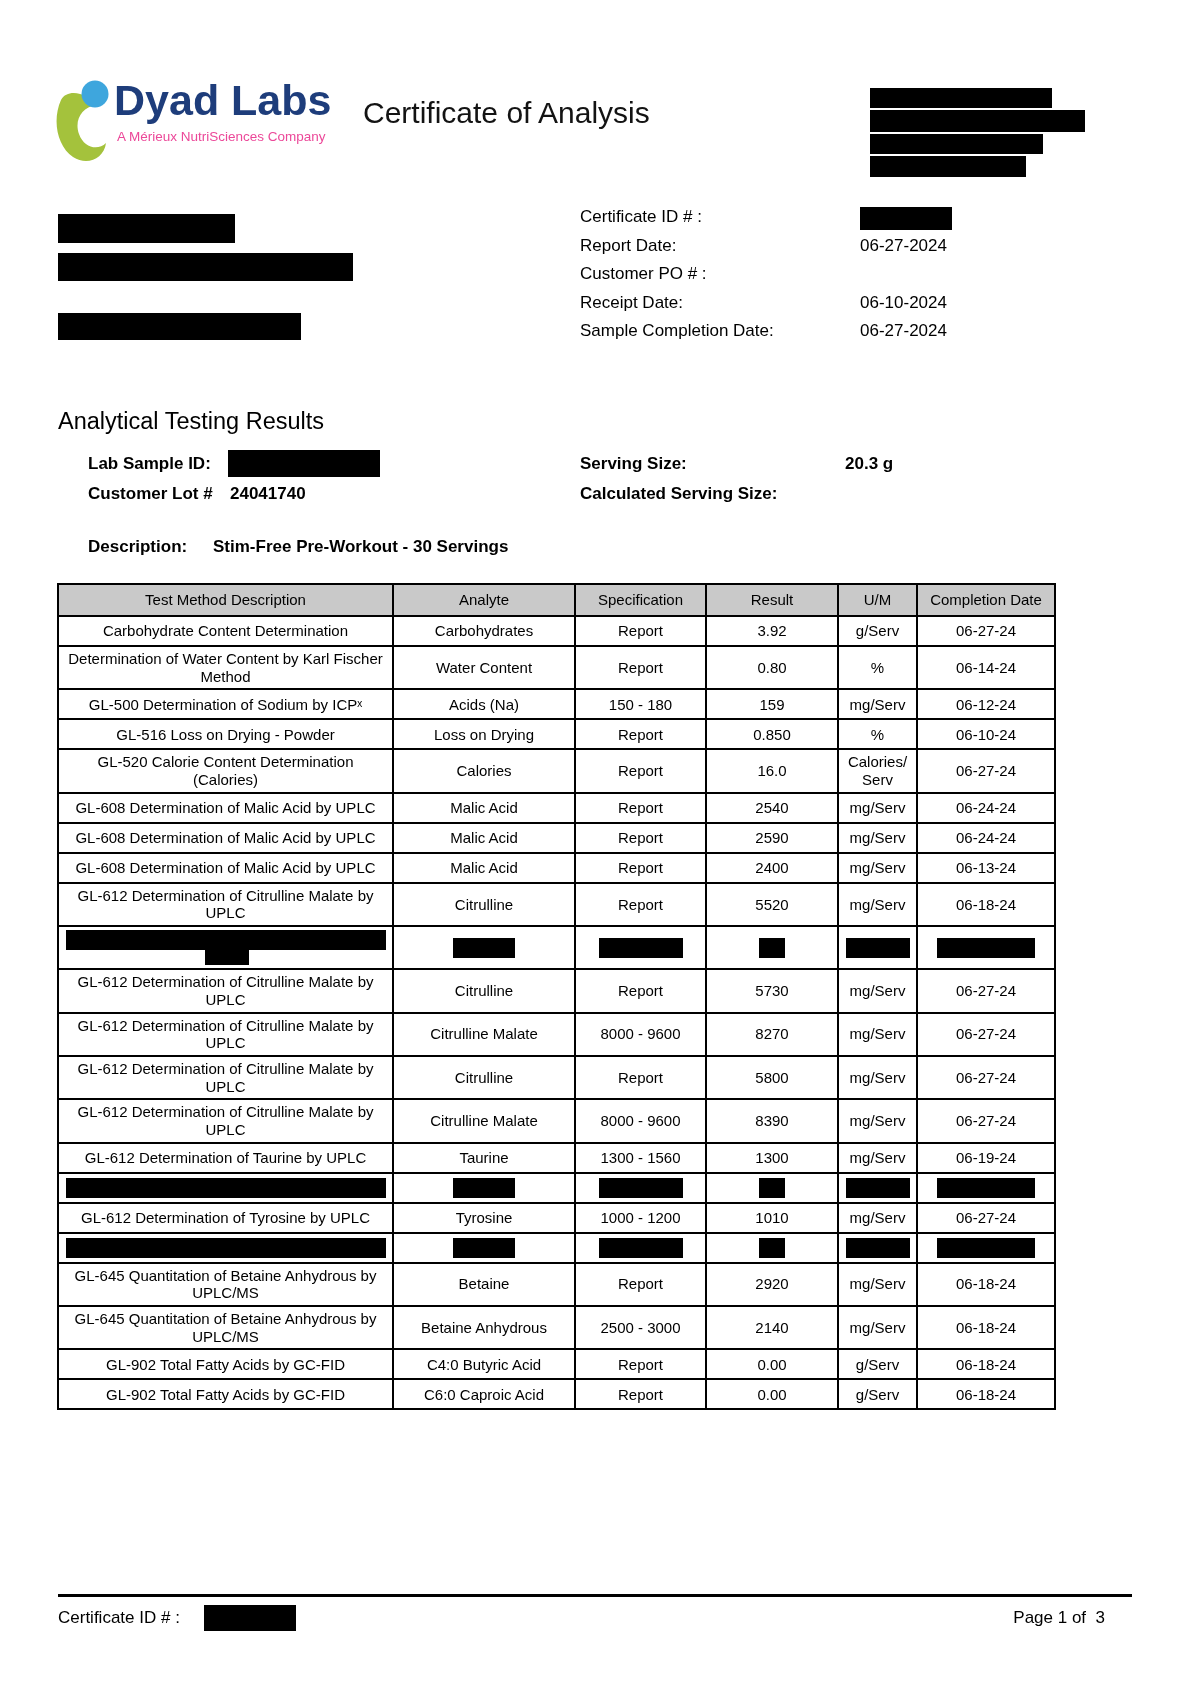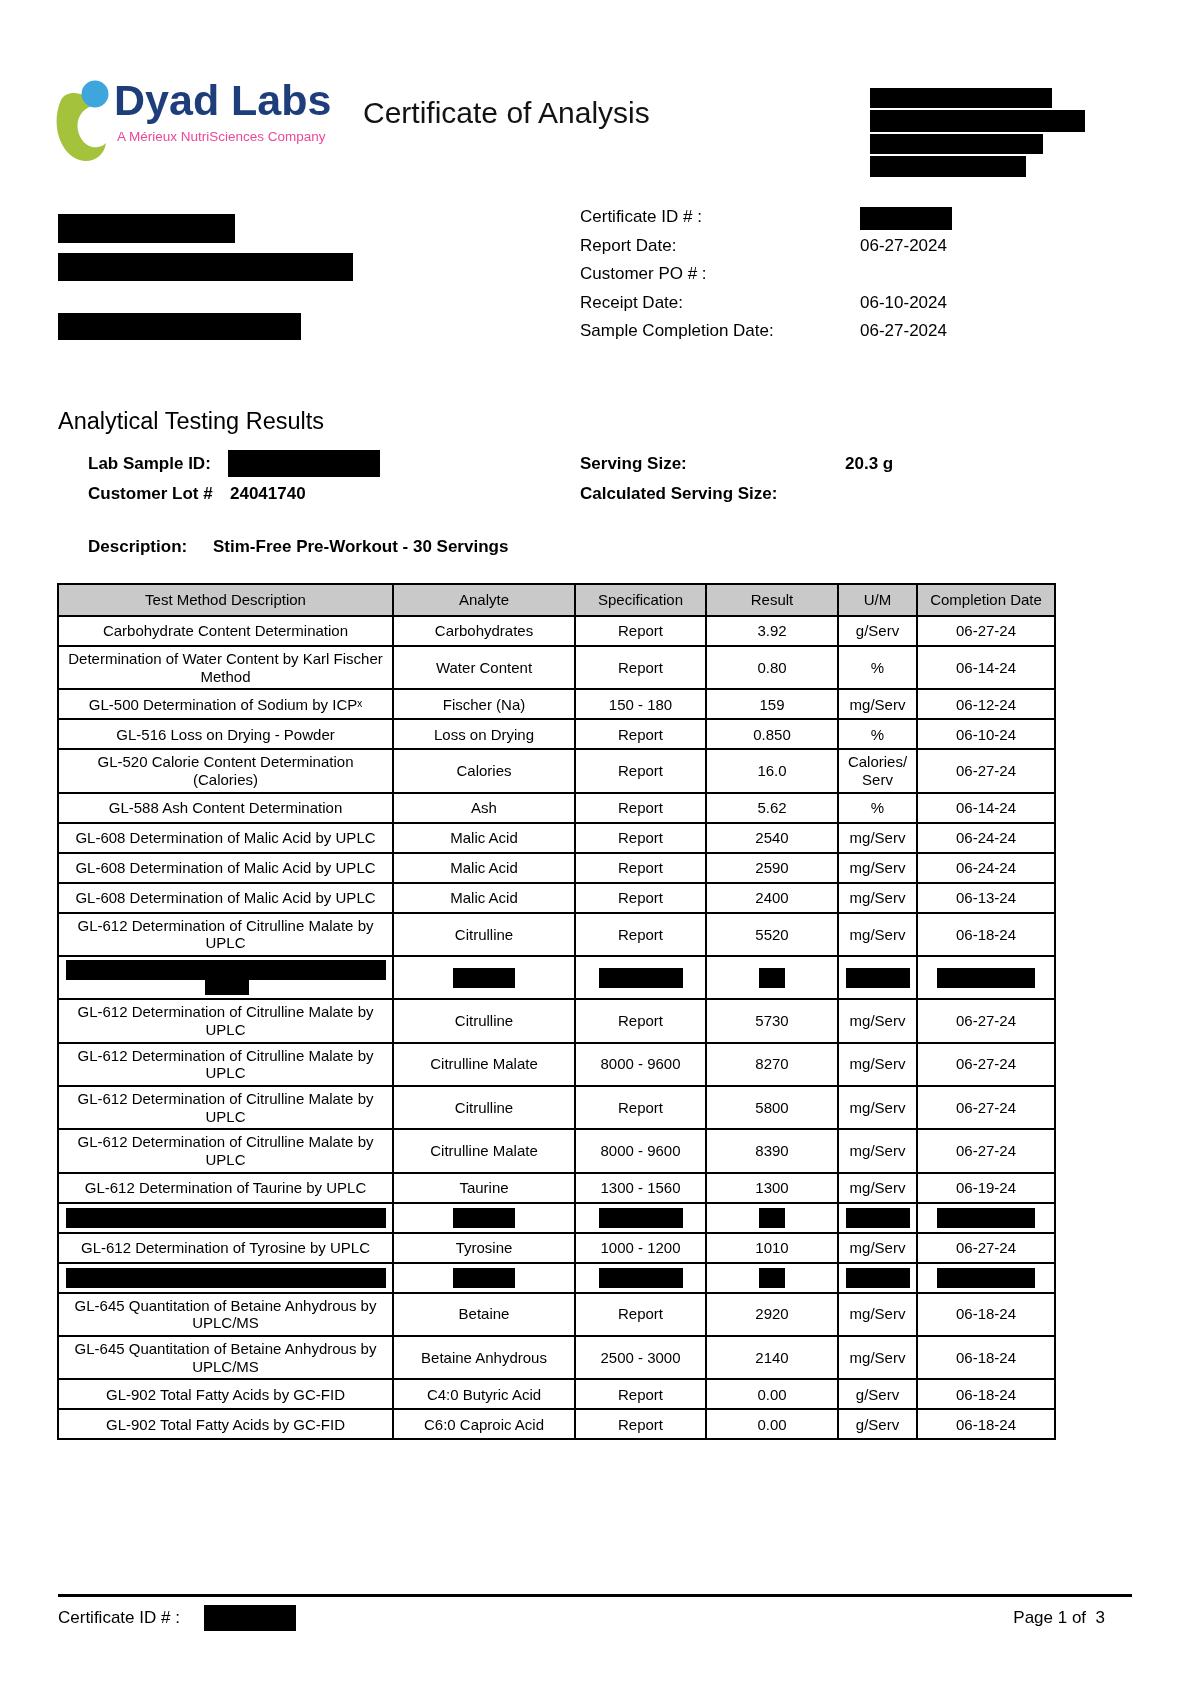--- a/index.html
+++ b/index.html
@@ -158,49 +158,41 @@
         <tr>
           <td>Determination of Water Content by Karl Fischer Method</td>
           <td>Water Content</td>
           <td>Report</td>
           <td>0.80</td>
           <td>%</td>
           <td>06-14-24</td>
         </tr>
         <tr>
           <td>GL-500 Determination of Sodium by ICPˣ</td>
-          <td>Fischer (Na)</td>
+          <td>Acids (Na)</td>
           <td>150 - 180</td>
           <td>159</td>
           <td>mg/Serv</td>
           <td>06-12-24</td>
         </tr>
         <tr>
           <td>GL-516 Loss on Drying - Powder</td>
           <td>Loss on Drying</td>
           <td>Report</td>
           <td>0.850</td>
           <td>%</td>
           <td>06-10-24</td>
         </tr>
         <tr>
           <td>GL-520 Calorie Content Determination (Calories)</td>
           <td>Calories</td>
           <td>Report</td>
           <td>16.0</td>
           <td>Calories/Serv</td>
           <td>06-27-24</td>
-        </tr>
-        <tr>
-          <td>GL-588 Ash Content Determination</td>
-          <td>Ash</td>
-          <td>Report</td>
-          <td>5.62</td>
-          <td>%</td>
-          <td>06-14-24</td>
         </tr>
         <tr>
           <td>GL-608 Determination of Malic Acid by UPLC</td>
           <td>Malic Acid</td>
           <td>Report</td>
           <td>2540</td>
           <td>mg/Serv</td>
           <td>06-24-24</td>
         </tr>
         <tr>

